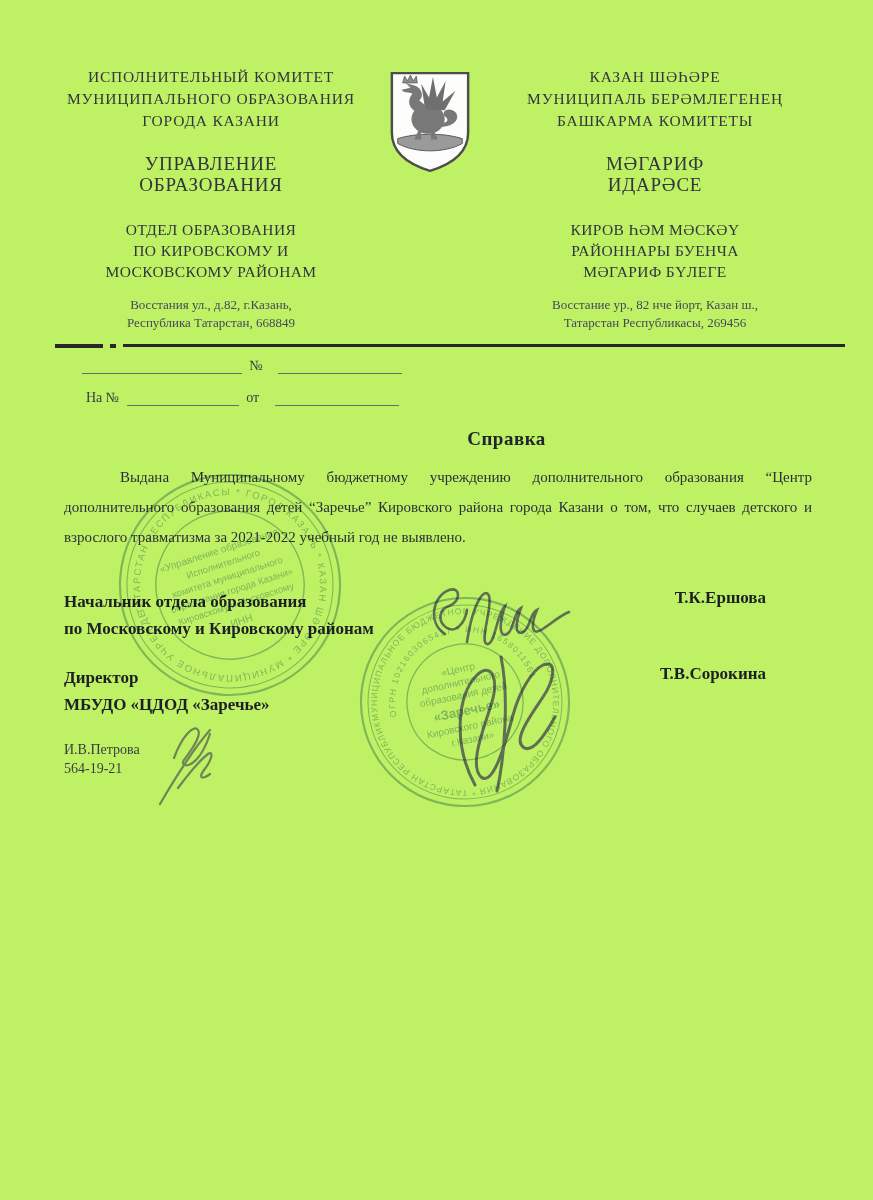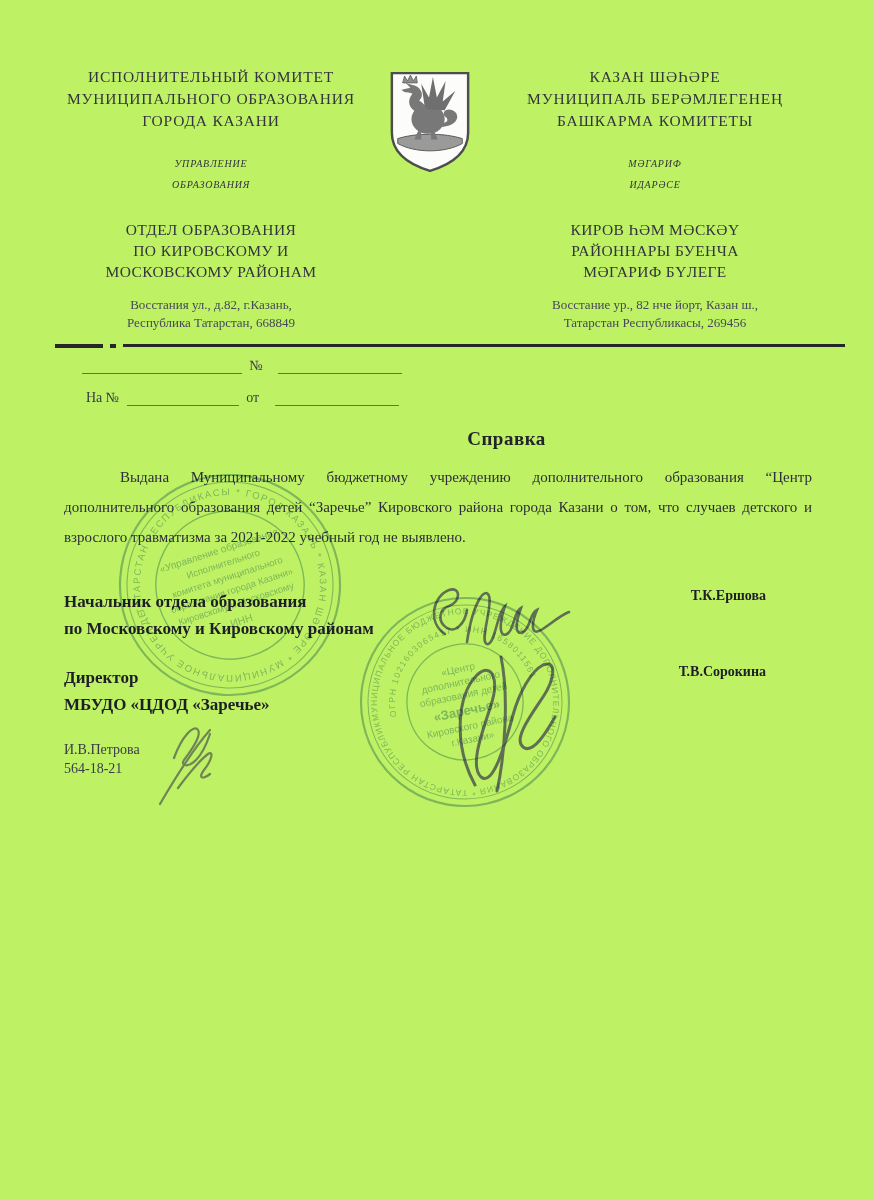--- a/index.html
+++ b/index.html
@@ -10,21 +10,21 @@
     color:#33343e;
     padding-left:28px;
   }
   
   .letterhead{position:absolute;left:52px;top:66px;width:768px;display:grid;grid-template-columns:318px 1fr 330px;}
   .head-col{text-align:center;}
   .org-line{font-size:15.5px;line-height:22px;letter-spacing:.8px;}
   .block-gap-a{height:21px;}
   .block-gap-b{height:24px;}
   .block-gap-c{height:14px;}
-  .division-line{font-size:10px;line-height:21px;letter-spacing:.8px;font-style:italic;}
+  .division-line{font-size:19px;line-height:21px;letter-spacing:.8px;}
   .dept-line{font-size:15.5px;line-height:21px;letter-spacing:.4px;}
   .addr-line{font-size:13px;line-height:18px;color:#46475a;}
   .emblem-wrap{display:flex;justify-content:center;align-items:flex-start;padding-top:2px;}
   
   .contact{position:absolute;top:324px;left:0;width:100%;text-align:center;padding-left:50px;box-sizing:border-box;font-size:13.5px;color:#3a3b46;}
   .rule-row{position:absolute;top:344px;left:0;width:100%;height:5px;}
   .rule-a{position:absolute;left:55px;top:0;width:48px;height:4px;background:#26262b;}
   .rule-dot{position:absolute;left:110px;top:0;width:6px;height:4px;background:#26262b;}
   .rule-main{position:absolute;left:123px;right:56px;top:0;height:3px;background:#26262b;}
   
@@ -34,21 +34,21 @@
   .blank{display:inline-block;border-bottom:1px solid #6a6a74;height:15px;vertical-align:bottom;}
   .b1{width:160px;} .b2{width:124px;margin-left:8px;} .b3{width:112px;} .b4{width:124px;margin-left:8px;}
   .ref-label{display:inline-block;margin:0 4px;}
   
   .doc-title{position:absolute;top:428px;left:0;width:100%;text-align:center;padding-left:112px;box-sizing:border-box;font-size:19px;font-weight:bold;color:#23232b;letter-spacing:.5px;}
   .body-text{position:absolute;top:462px;left:64px;width:748px;font-size:15px;line-height:30px;text-align:justify;text-indent:56px;color:#2d2e38;}
   
   .sig-area{position:absolute;left:64px;top:588px;width:702px;}
   .sig-row{display:flex;justify-content:space-between;align-items:flex-start;margin-bottom:22px;}
   .sig-pos{font-weight:bold;font-size:17px;line-height:27px;color:#1e1e26;}
-  .sig-name{font-weight:bold;font-size:14px;color:#1e1e26;padding-bottom:1px;}
+  .sig-name{font-weight:bold;font-size:17px;color:#1e1e26;padding-bottom:1px;}
   .clerk{margin-top:10px;font-size:14px;line-height:19px;color:#3a3b46;}
   
   .stamp{position:absolute;mix-blend-mode:multiply;opacity:.68;}
   .stamp text{font-family:"Liberation Sans","DejaVu Sans",sans-serif;}
   .signature{position:absolute;mix-blend-mode:multiply;opacity:.9;}
 </style>
 </head>
 <body>
 
 <div class="page">
@@ -132,21 +132,21 @@
     </div>
     <div class="sig-row">
       <div>
         <div class="sig-pos">Директор</div>
         <div class="sig-pos">МБУДО «ЦДОД «Заречье»</div>
       </div>
       <div class="sig-name">Т.В.Сорокина</div>
     </div>
     <div class="clerk">
       <div>И.В.Петрова</div>
-      <div>564-18-21</div>
+      <div>564-19-21</div>
     </div>
   </div>
 
   <svg class="stamp" style="left:115px;top:470px;transform:rotate(-18deg);" width="230" height="230" viewBox="0 0 230 230">
     <defs>
       <path id="ringA" d="M115,115 m-90,0 a90,90 0 1,1 180,0 a90,90 0 1,1 -180,0"></path>
     </defs>
     <circle cx="115" cy="115" r="110" fill="none" stroke="#7fa3d1" stroke-width="2.2"></circle>
     <circle cx="115" cy="115" r="103" fill="none" stroke="#7fa3d1" stroke-width="1.1"></circle>
     <circle cx="115" cy="115" r="74" fill="none" stroke="#7fa3d1" stroke-width="1.4"></circle>

